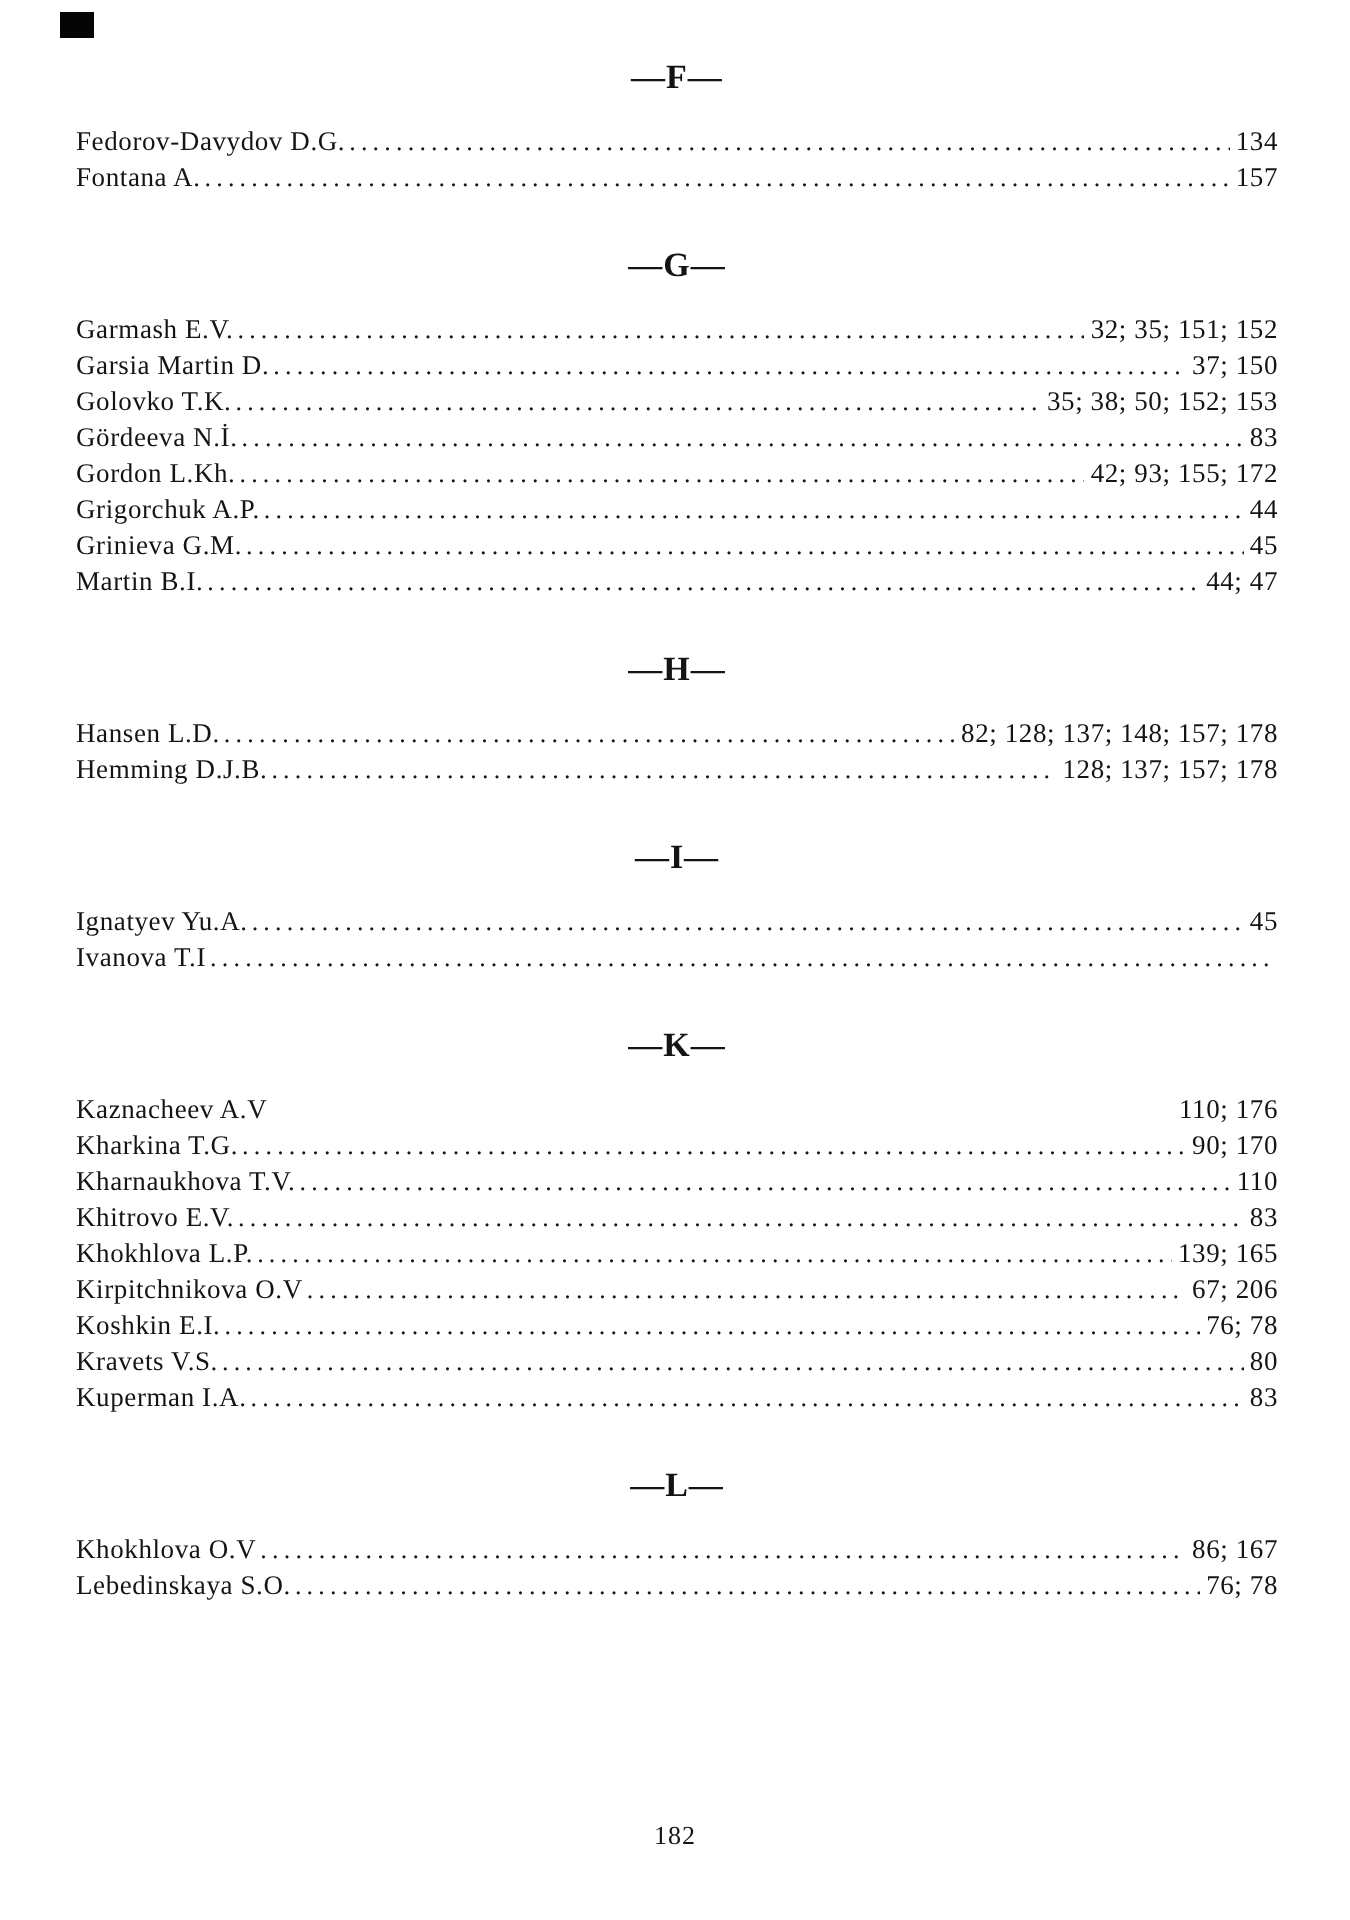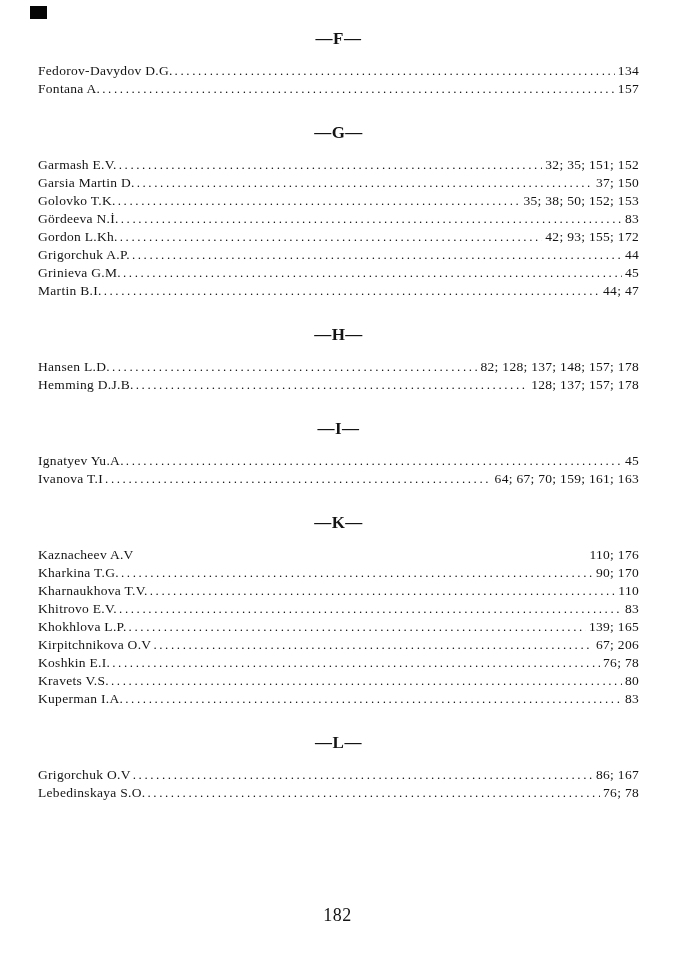--- a/index.html
+++ b/index.html
@@ -76,21 +76,21 @@
   .entry-pages {
     flex: 0 0 auto;
     letter-spacing: 0.3px;
   }
   .page-number {
     position: absolute;
     left: 0;
     right: 0;
     bottom: 34px;
     text-align: center;
-    font-size: 18px;
+    font-size: 13px;
     letter-spacing: 0.5px;
   }
 </style>
 </head>
 <body>
 
 <div class="page">
   <div class="corner-mark"></div>
 
   <div class="index-content" id="sections-root">
@@ -173,21 +173,20 @@
         <h2 class="section-heading">—I—</h2>
         <ul class="entry-list">
           <li class="entry">
             <span class="entry-name">Ignatyev Yu.A.</span>
             <span class="dot-leader"></span>
             <span class="entry-pages">45</span>
           </li>
           <li class="entry">
             <span class="entry-name">Ivanova T.I</span>
             <span class="dot-leader"></span>
-            <span class="entry-pages">64; 67; 70; 159; 161; 163</span>
           </li>
         </ul>
       </section>
       <section class="index-section">
         <h2 class="section-heading">—K—</h2>
         <ul class="entry-list">
           <li class="entry">
             <span class="entry-name">Kaznacheev A.V</span>
             <span class="dot-leader no-dots"></span>
             <span class="entry-pages">110; 176</span>
@@ -231,21 +230,21 @@
             <span class="entry-name">Kuperman I.A.</span>
             <span class="dot-leader"></span>
             <span class="entry-pages">83</span>
           </li>
         </ul>
       </section>
       <section class="index-section">
         <h2 class="section-heading">—L—</h2>
         <ul class="entry-list">
           <li class="entry">
-            <span class="entry-name">Grigorchuk O.V</span>
+            <span class="entry-name">Khokhlova O.V</span>
             <span class="dot-leader"></span>
             <span class="entry-pages">86; 167</span>
           </li>
           <li class="entry">
             <span class="entry-name">Lebedinskaya S.O.</span>
             <span class="dot-leader"></span>
             <span class="entry-pages">76; 78</span>
           </li>
         </ul>
       </section>

